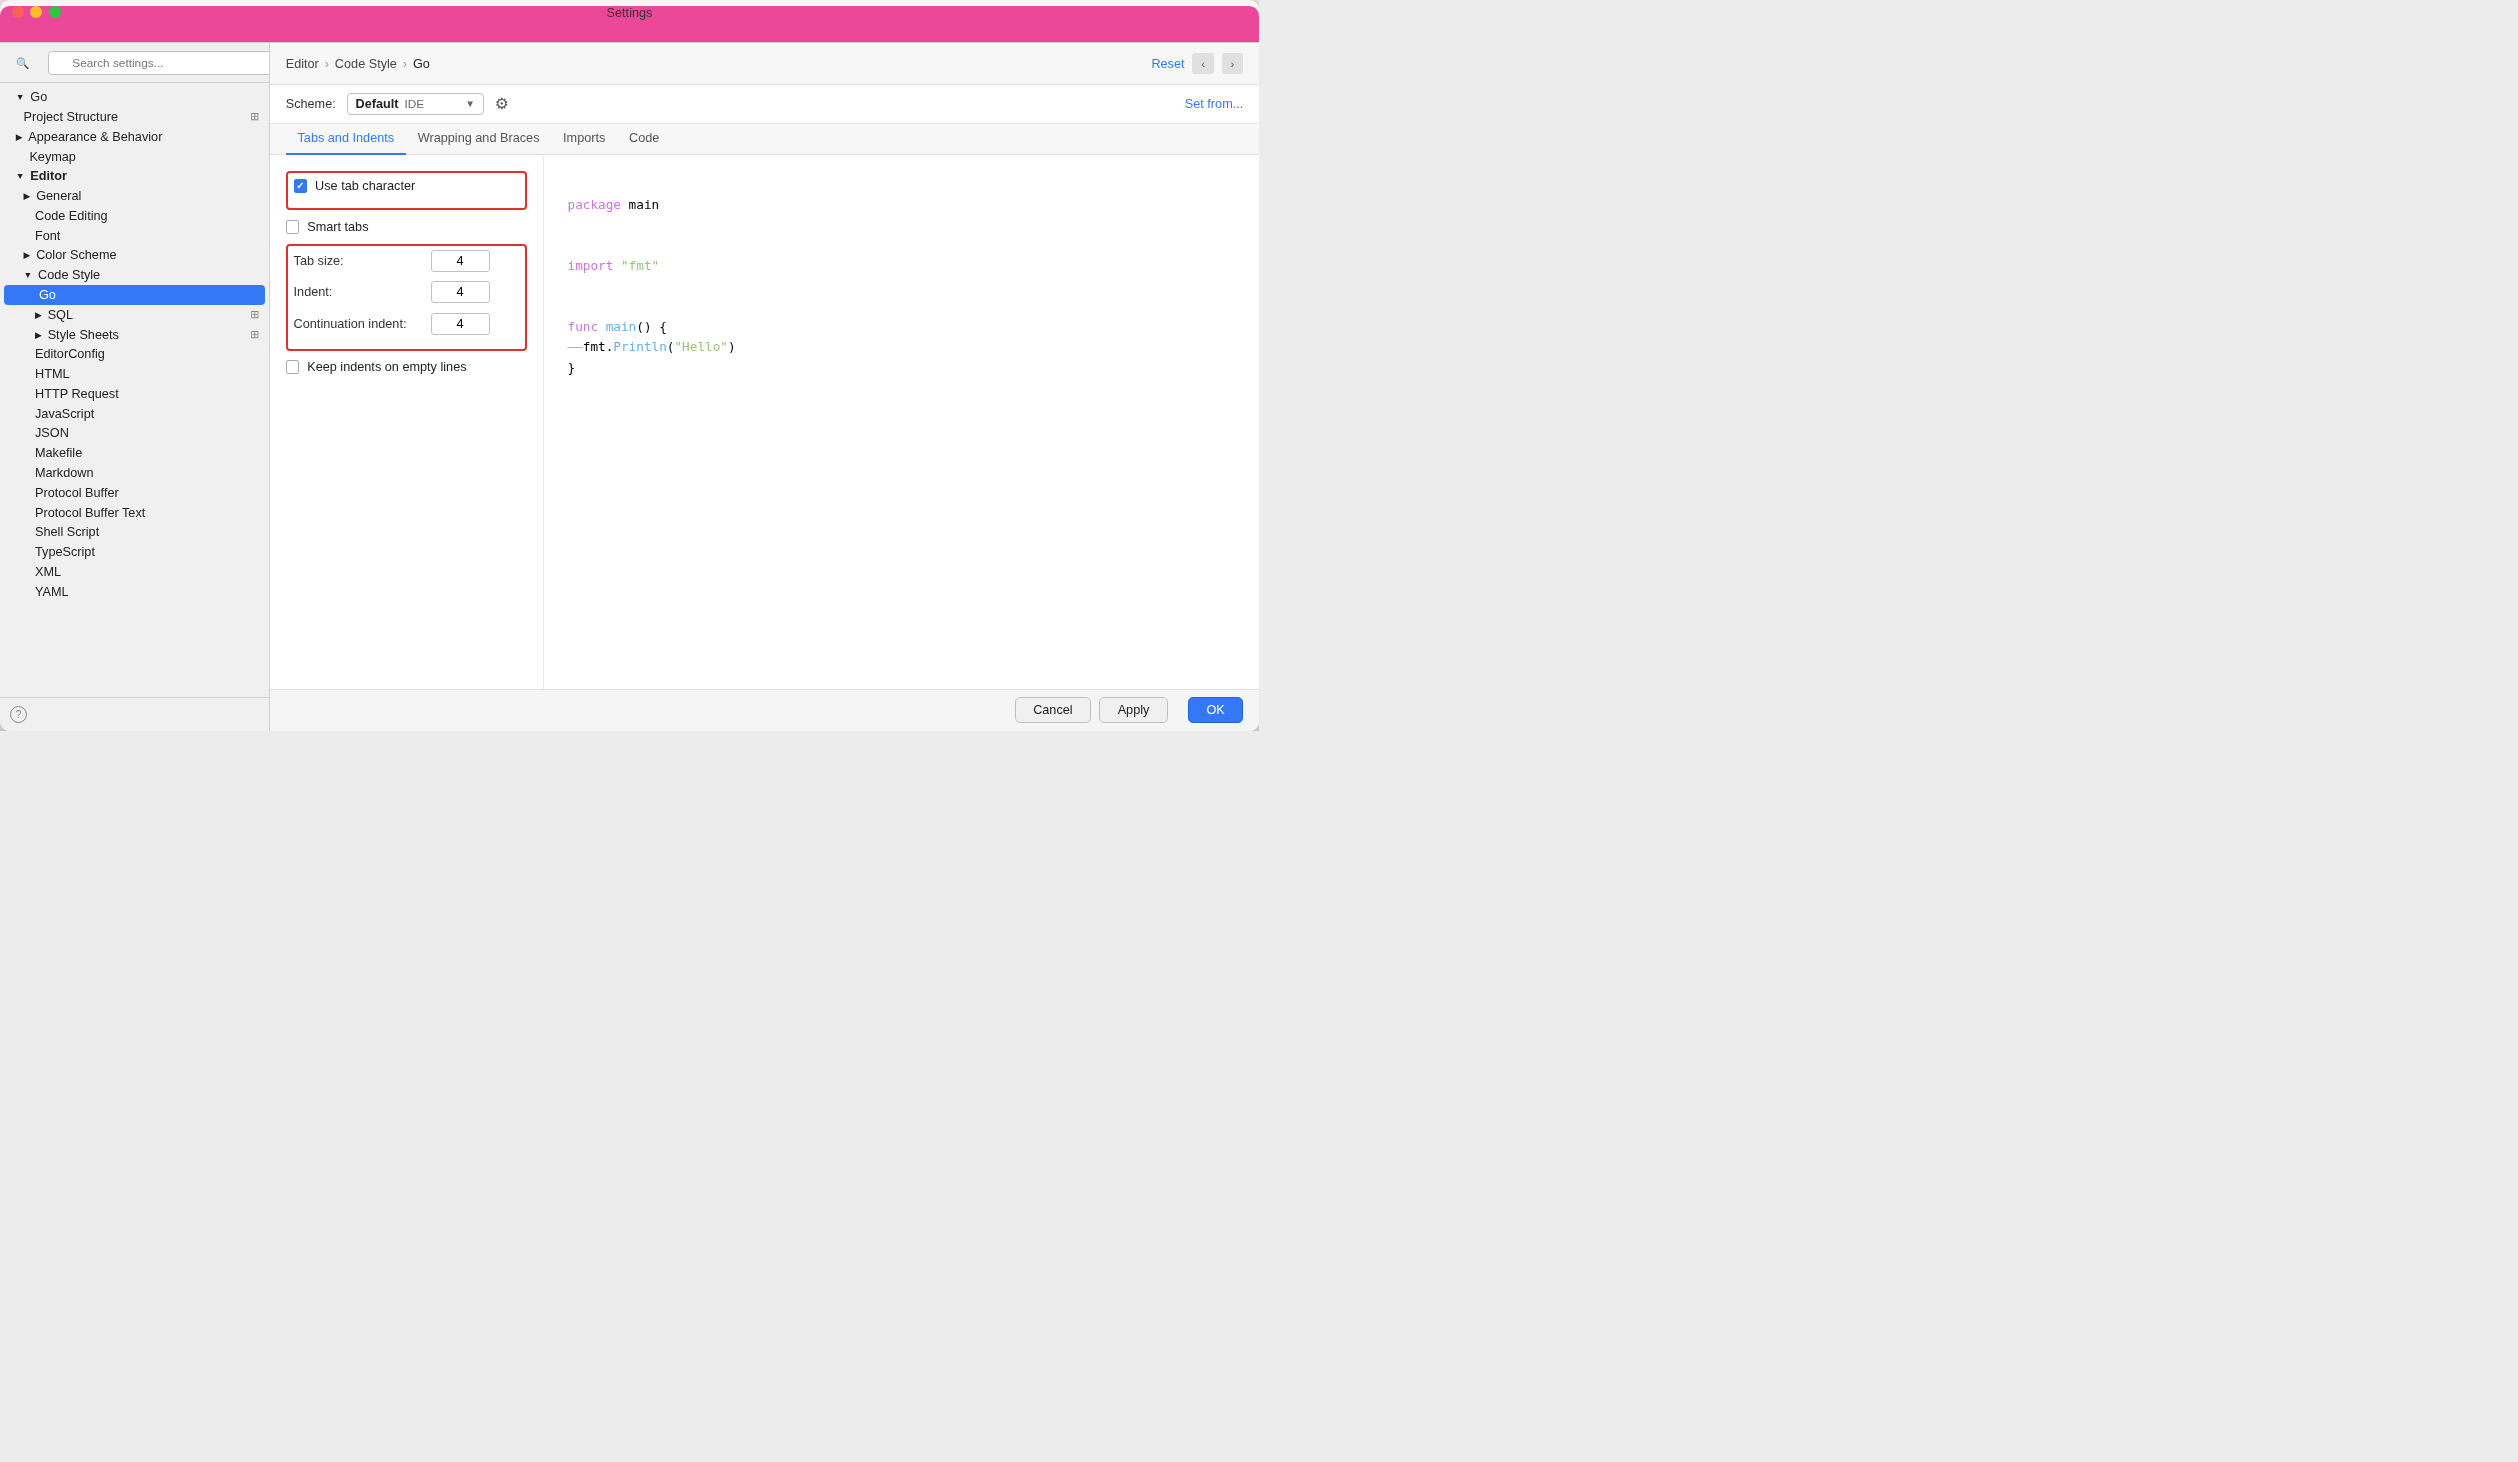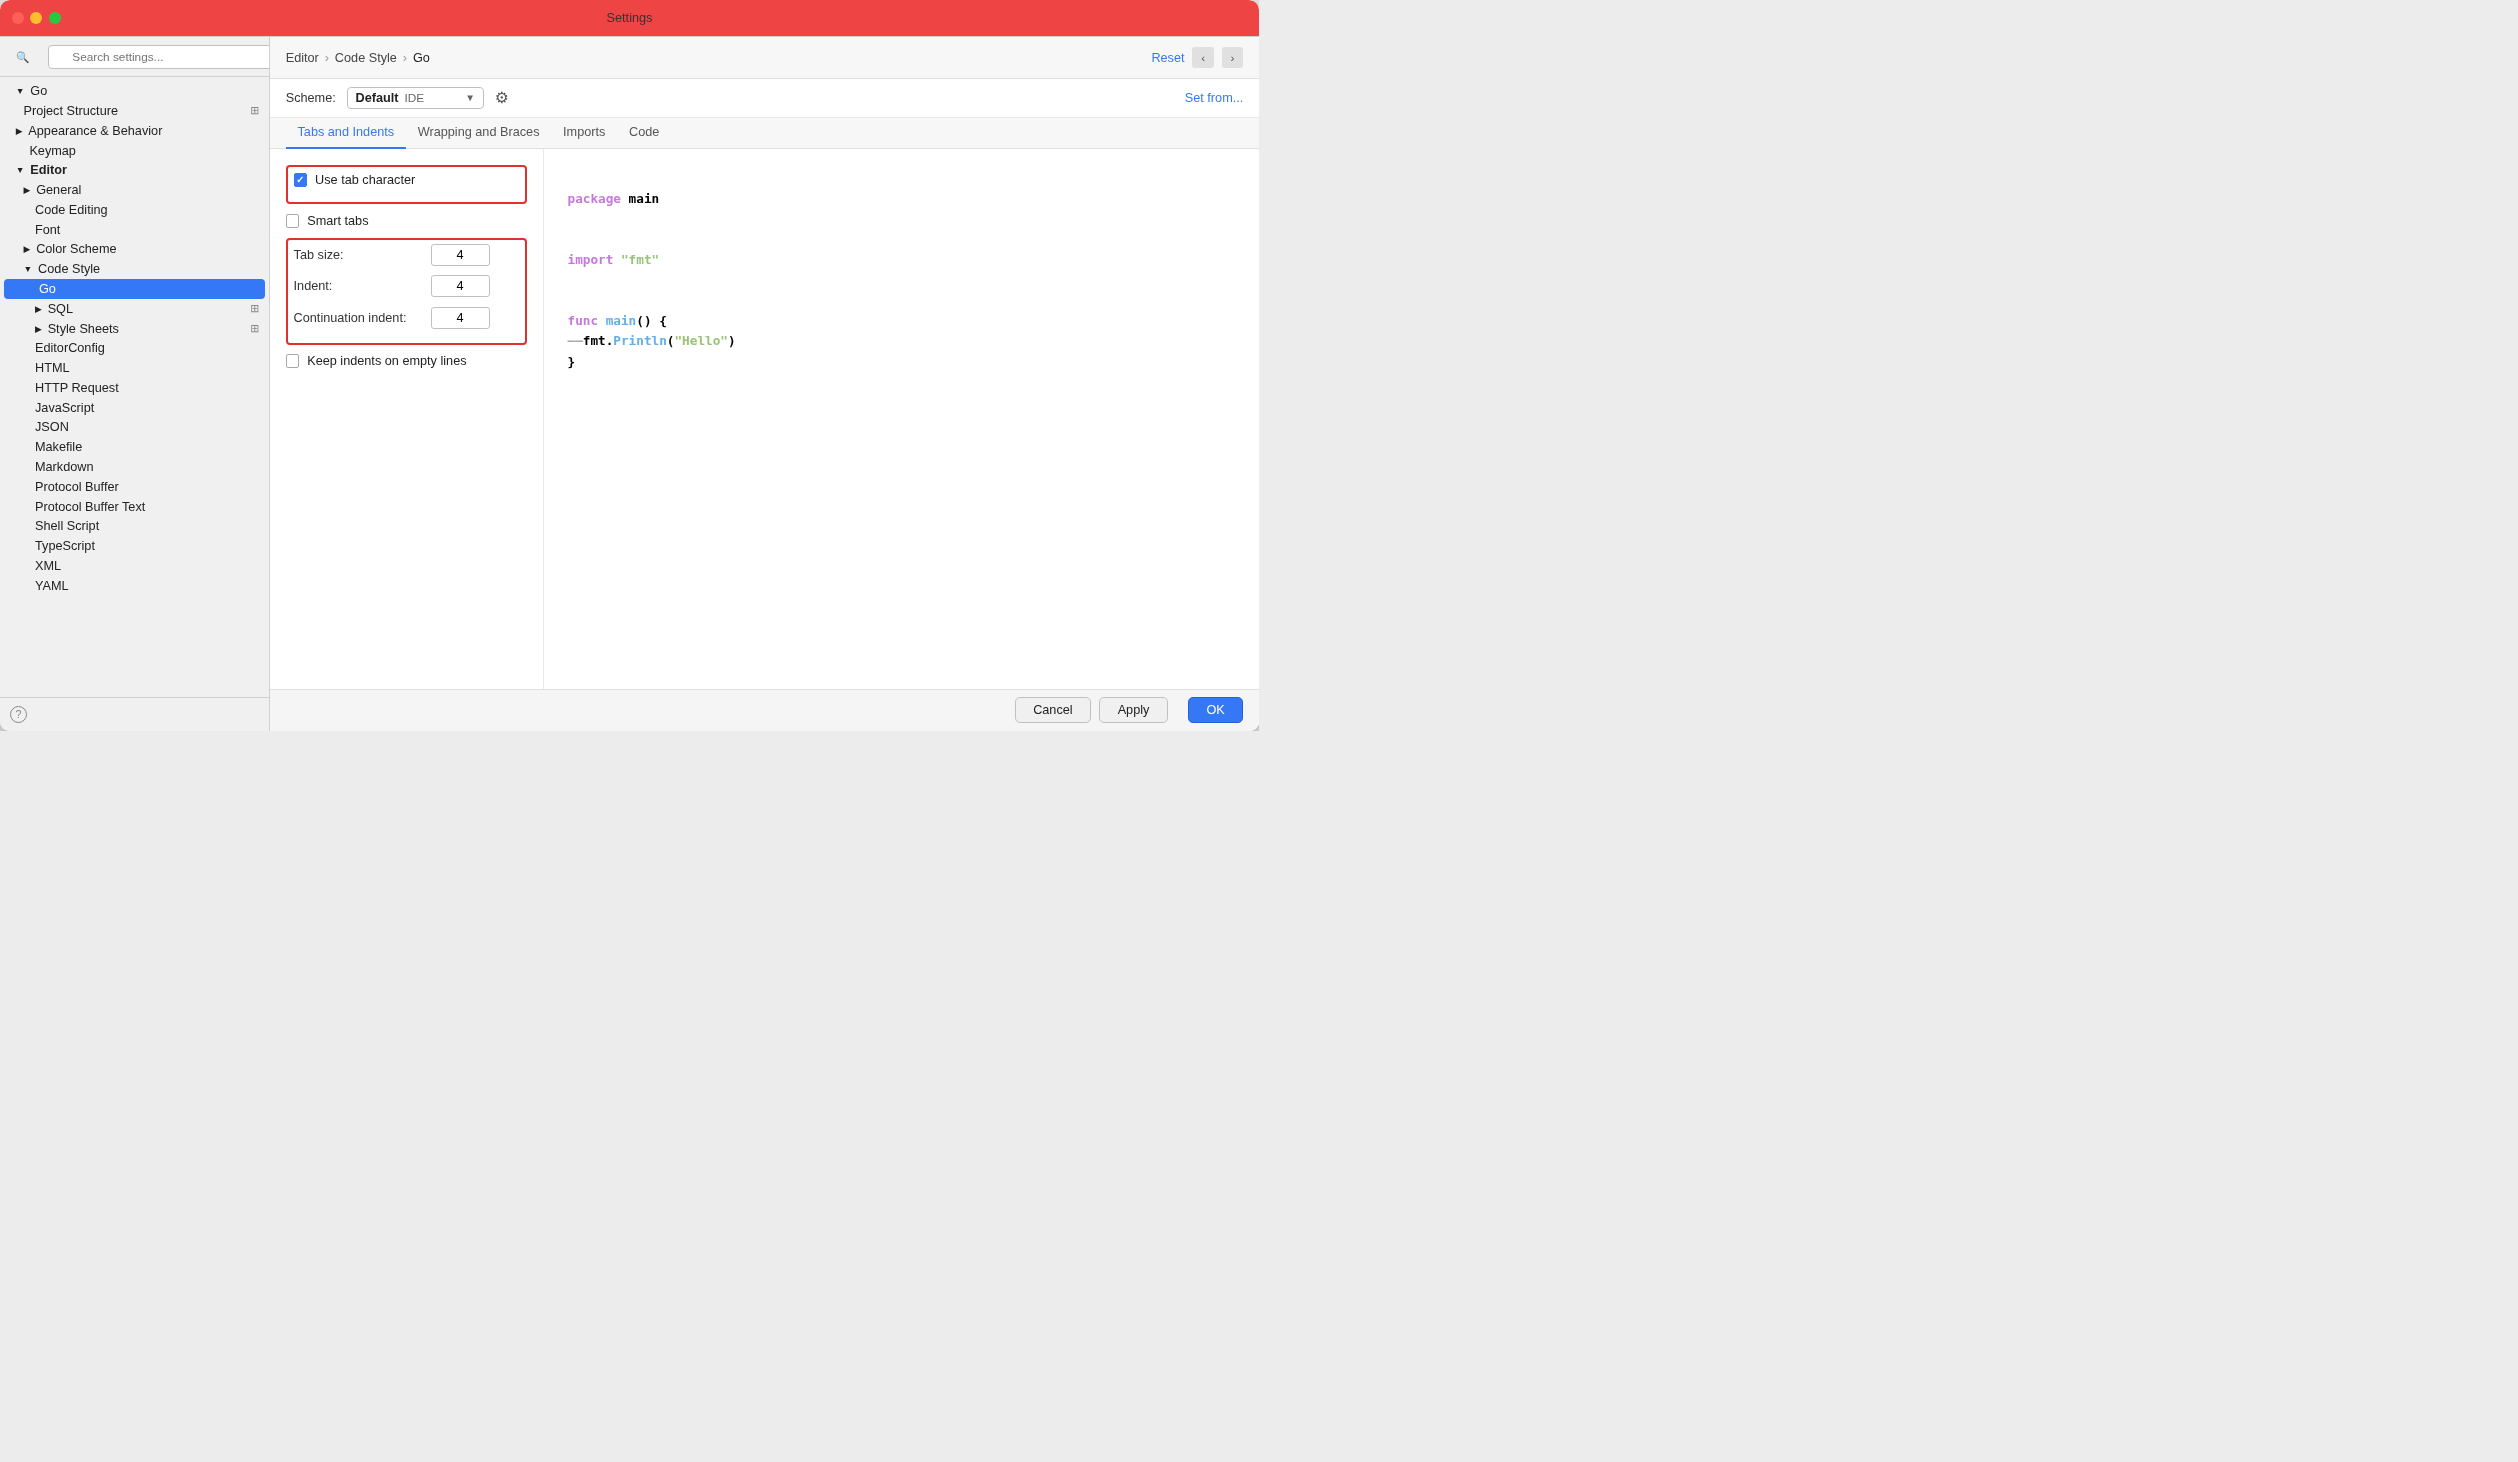--- a/index.html
+++ b/index.html
@@ -15,29 +15,30 @@
       width: 1259px;
       height: 731px;
       background: #f5f5f5;
       border-radius: 9.8px;
       box-shadow: 0 9.8px 39px rgba(0,0,0,0.4);
       display: flex;
       flex-direction: column;
       overflow: hidden;
     }
     .titlebar {
-      background: #ef4444;
+      background: #ec4899;
       height: 37px;
       display: flex;
-      align-items: center;
+      align-items: flex-start;
       padding: 0 11.8px;
       position: relative;
       border-bottom: 1px solid #d0d0d0;
       border-radius: 9.8px 9.8px 0 0;
       flex-shrink: 0;
+      margin-top: 6px;
     }
     .traffic-lights {
       display: flex;
       gap: 6.9px;
     }
     .traffic-light {
       width: 11.8px;
       height: 11.8px;
       border-radius: 50%;
     }
@@ -315,21 +316,21 @@
     
     .preview-pane {
       flex: 1;
       padding: 19.6px 23.5px;
       background: white;
       overflow: auto;
       font-family: "Menlo", "Monaco", monospace;
       font-size: 12.7px;
       line-height: 1.6;
     }
-    .code-line { white-space: pre; font-weight: bold; }
+    .code-line { white-space: pre; }
     
     .bottom-bar {
       display: flex;
       justify-content: flex-end;
       align-items: center;
       padding: 7.8px 15.7px;
       border-top: 1px solid #e0e0e0;
       background: #f5f5f5;
       gap: 7.8px;
       flex-shrink: 0;

